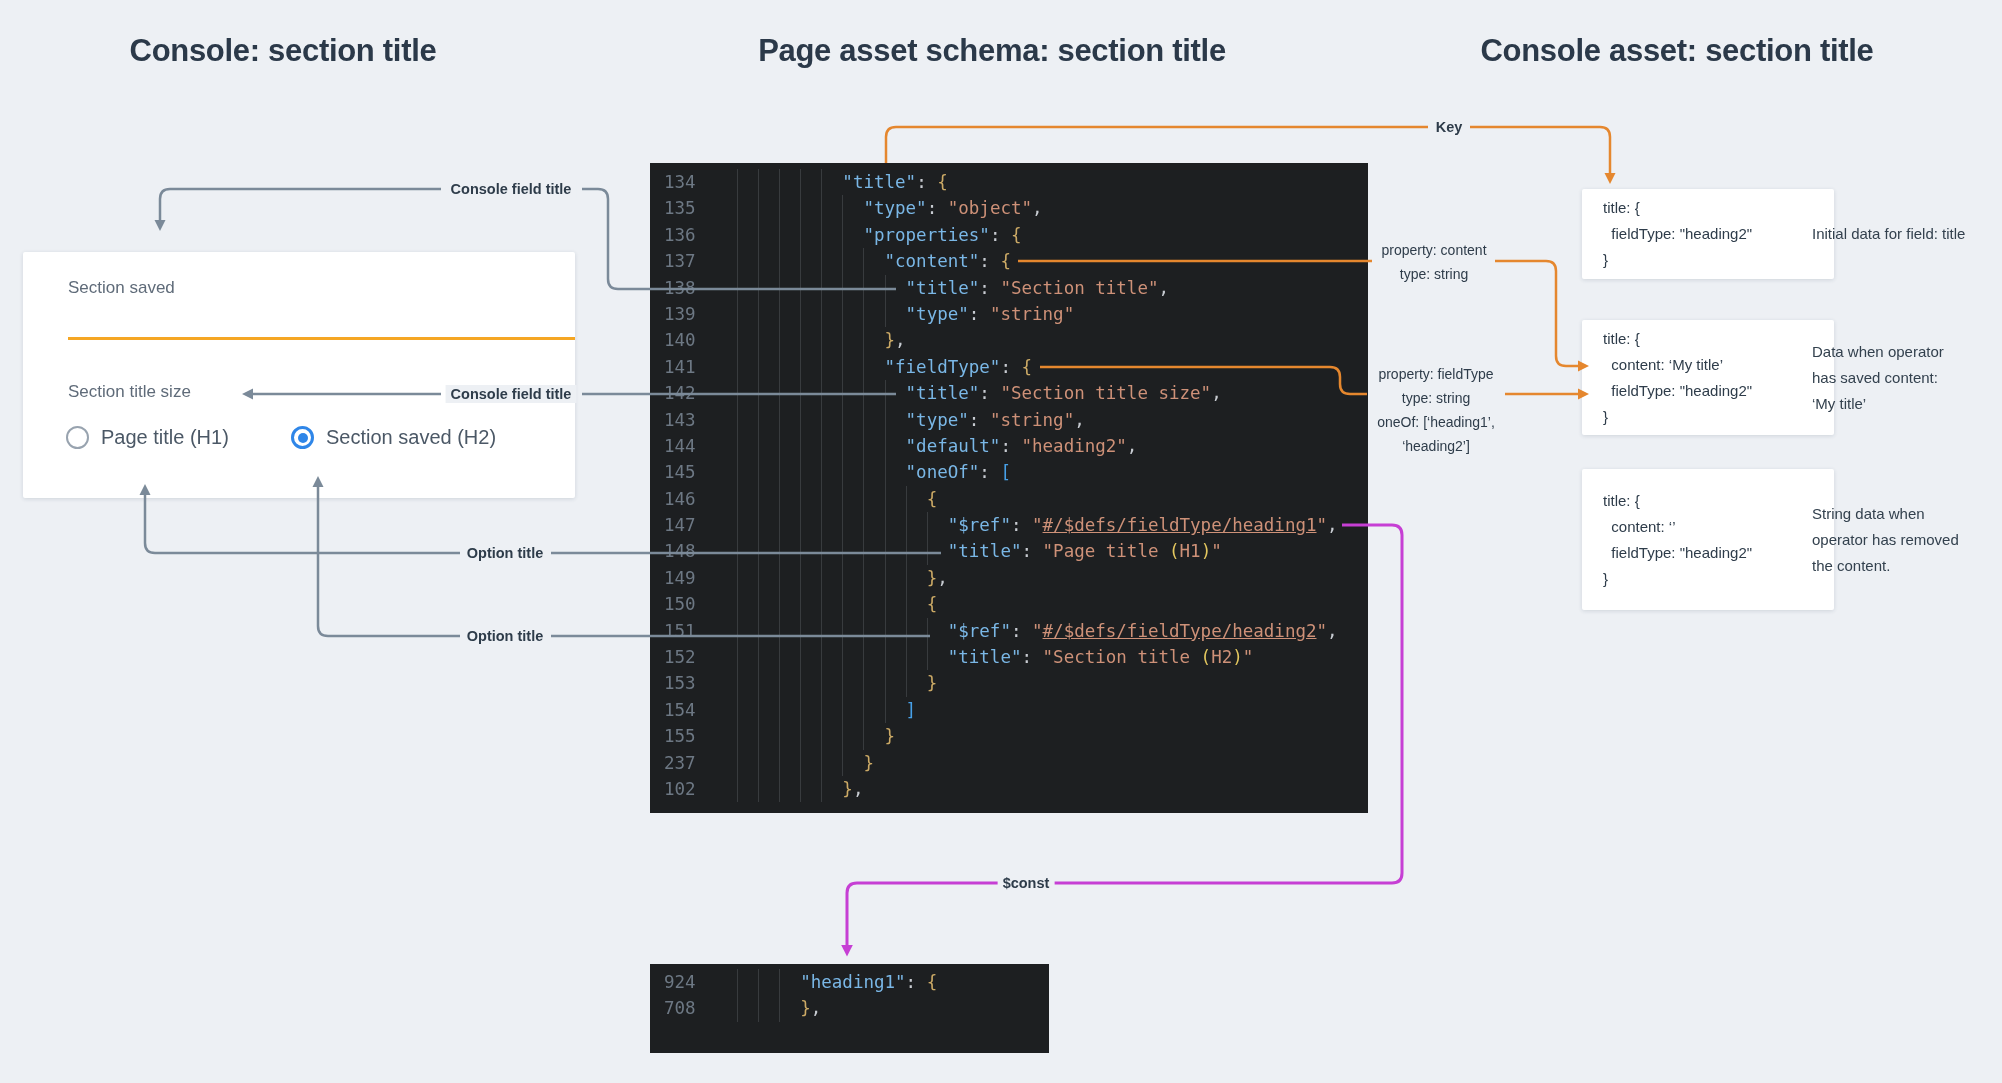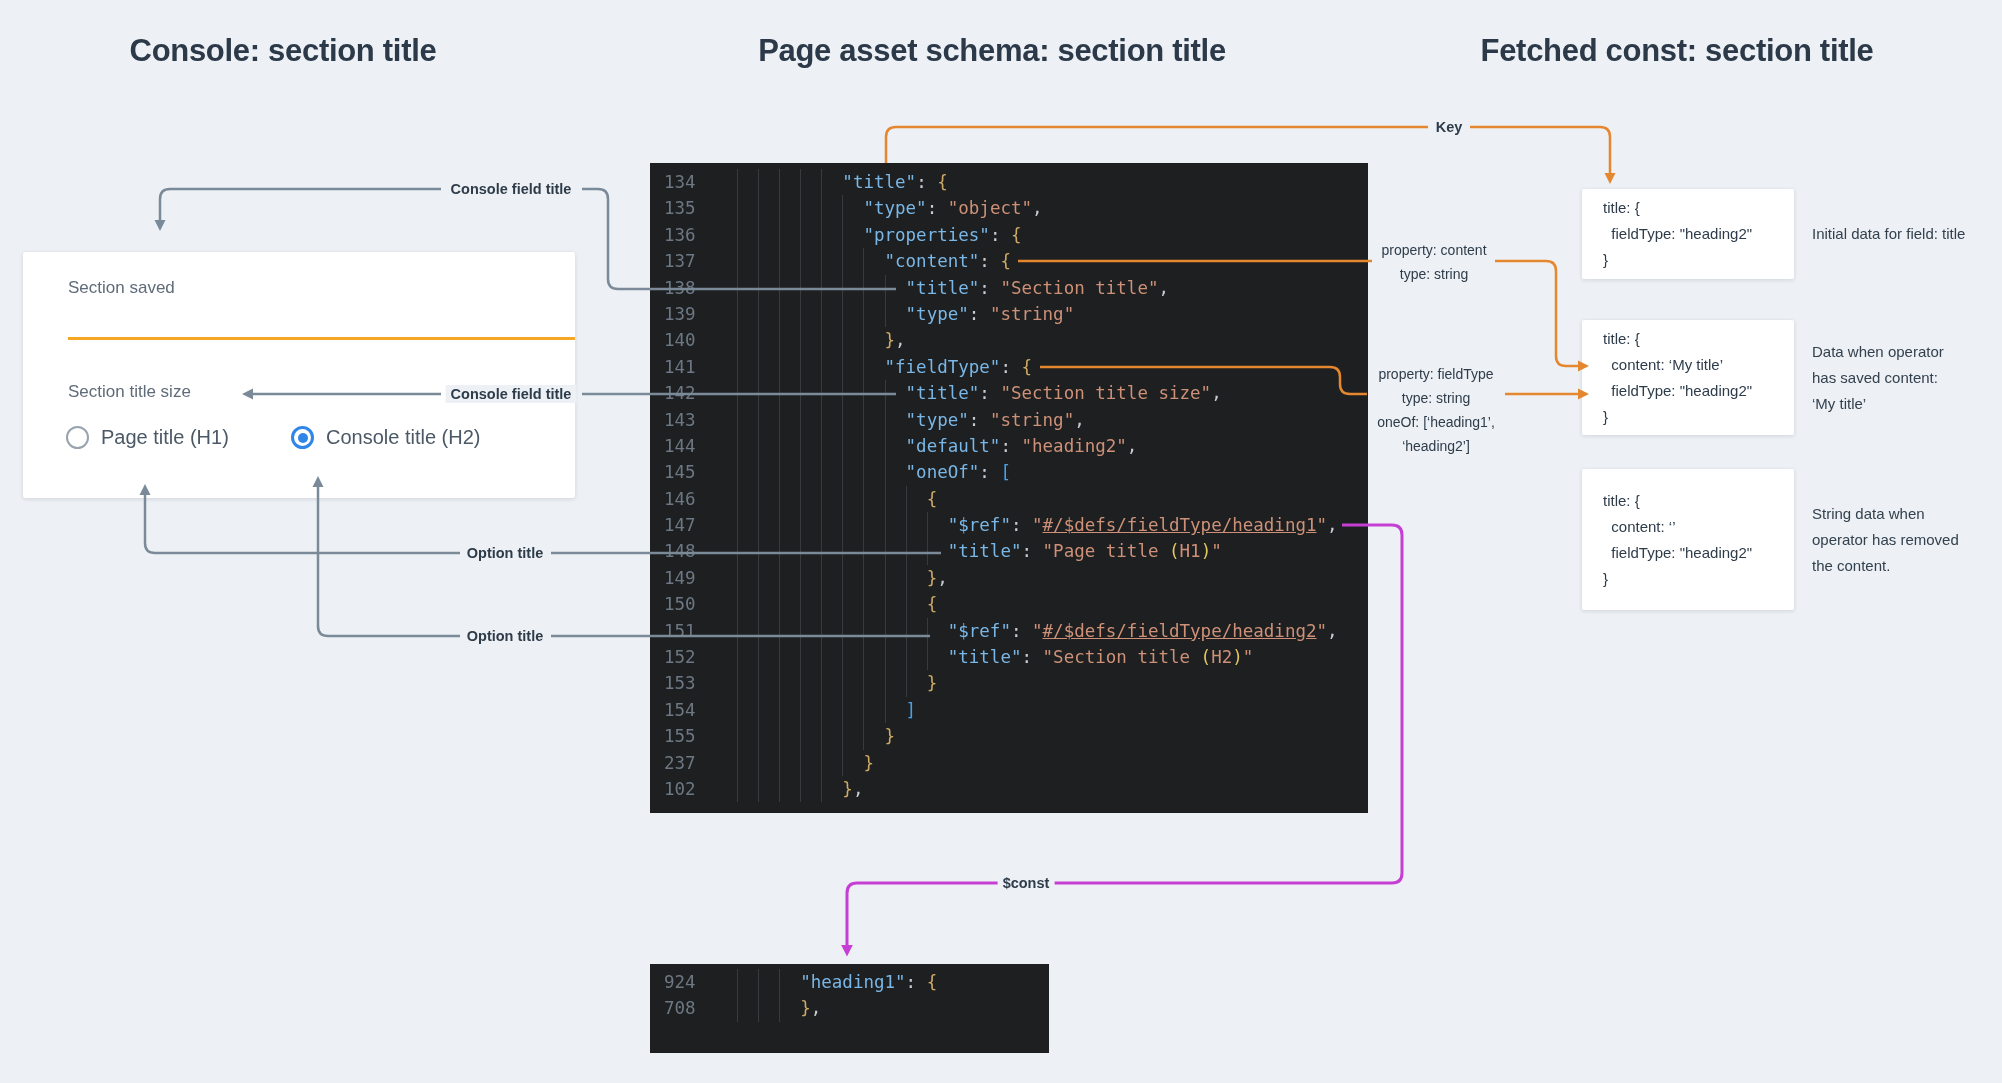--- a/index.html
+++ b/index.html
@@ -53,48 +53,48 @@
   .w-orange{stroke:var(--accent-orange);stroke-width:2.5;fill:none;}
   .w-magenta{stroke:var(--magenta);stroke-width:3;fill:none;}
   #arr-g path{fill:var(--wire);} #arr-o path{fill:var(--accent-orange);} #arr-m path{fill:var(--magenta);}
 
   .wire-label{position:absolute;z-index:6;transform:translate(-50%,-50%);background:var(--bg);
               padding:1px 5px;font-size:14.5px;font-weight:600;color:var(--note);white-space:nowrap;}
   .note{position:absolute;z-index:6;transform:translateX(-50%);background:var(--bg);padding:0 6px;
         font-size:14px;font-weight:500;color:var(--note);text-align:center;line-height:24px;white-space:pre-line;}
 
   
-  .f-card{position:absolute;left:1582px;width:212px;background:var(--card);border-radius:2px;
+  .f-card{position:absolute;left:1582px;width:252px;background:var(--card);border-radius:2px;
           box-shadow:0 1px 4px rgba(20,40,70,.14);display:flex;align-items:center;}
   .f-card.c1{top:189px;height:90px;} .f-card.c2{top:320px;height:115px;} .f-card.c3{top:469px;height:141px;}
   .f-code{padding-left:21px;font-size:15px;font-weight:500;line-height:26px;color:#2e3c4a;white-space:pre;}
   .f-caption{position:absolute;left:1812px;width:200px;display:flex;align-items:center;
              font-size:15px;font-weight:500;line-height:26px;color:#33414e;white-space:pre-line;}
   .f-caption.c1{top:189px;height:90px;} .f-caption.c2{top:320px;height:115px;} .f-caption.c3{top:469px;height:141px;}
 </style>
 </head>
 <body>
 
 <div class="stage">
 
   <div class="hdr" style="left:992px">Page asset schema: section title</div>
   <div class="hdr" style="left:283px">Console: section title</div>
-  <div class="hdr" style="left:1677px">Fetched const: section title</div>
+  <div class="hdr" style="left:1677px">Console asset: section title</div>
 
   <div class="console-card">
     <div class="c-label f1">Section saved</div>
     <input class="c-input" value="" style="">
     <div class="c-label f2">Section title size</div>
     <div class="radio-item r1">
       <span class="radio"></span>
       <span class="r-label">Page title (H1)</span>
     </div>
     <div class="radio-item r2">
       <span class="radio sel"></span>
-      <span class="r-label">Console title (H2)</span>
+      <span class="r-label">Section saved (H2)</span>
     </div>
   </div>
 
   <div class="code-block main">
       <div class="code-line"><i class="guide" style="left: 87px;"></i><i class="guide" style="left: 108.08px;"></i><i class="guide" style="left: 129.16px;"></i><i class="guide" style="left: 150.24px;"></i><i class="guide" style="left: 171.32px;"></i><span class="ln">134</span><span class="lt">          <span class="tk-k">"title"</span><span class="tk-p">: </span><span class="tk-b">{</span></span></div>
       <div class="code-line"><i class="guide" style="left: 87px;"></i><i class="guide" style="left: 108.08px;"></i><i class="guide" style="left: 129.16px;"></i><i class="guide" style="left: 150.24px;"></i><i class="guide" style="left: 171.32px;"></i><i class="guide" style="left: 192.4px;"></i><span class="ln">135</span><span class="lt">            <span class="tk-k">"type"</span><span class="tk-p">: </span><span class="tk-s">"object"</span><span class="tk-p">,</span></span></div>
       <div class="code-line"><i class="guide" style="left: 87px;"></i><i class="guide" style="left: 108.08px;"></i><i class="guide" style="left: 129.16px;"></i><i class="guide" style="left: 150.24px;"></i><i class="guide" style="left: 171.32px;"></i><i class="guide" style="left: 192.4px;"></i><span class="ln">136</span><span class="lt">            <span class="tk-k">"properties"</span><span class="tk-p">: </span><span class="tk-b">{</span></span></div>
       <div class="code-line"><i class="guide" style="left: 87px;"></i><i class="guide" style="left: 108.08px;"></i><i class="guide" style="left: 129.16px;"></i><i class="guide" style="left: 150.24px;"></i><i class="guide" style="left: 171.32px;"></i><i class="guide" style="left: 192.4px;"></i><i class="guide" style="left: 213.48px;"></i><span class="ln">137</span><span class="lt">              <span class="tk-k">"content"</span><span class="tk-p">: </span><span class="tk-b">{</span></span></div>
       <div class="code-line"><i class="guide" style="left: 87px;"></i><i class="guide" style="left: 108.08px;"></i><i class="guide" style="left: 129.16px;"></i><i class="guide" style="left: 150.24px;"></i><i class="guide" style="left: 171.32px;"></i><i class="guide" style="left: 192.4px;"></i><i class="guide" style="left: 213.48px;"></i><i class="guide" style="left: 234.56px;"></i><span class="ln">138</span><span class="lt">                <span class="tk-k">"title"</span><span class="tk-p">: </span><span class="tk-s">"Section title"</span><span class="tk-p">,</span></span></div>
       <div class="code-line"><i class="guide" style="left: 87px;"></i><i class="guide" style="left: 108.08px;"></i><i class="guide" style="left: 129.16px;"></i><i class="guide" style="left: 150.24px;"></i><i class="guide" style="left: 171.32px;"></i><i class="guide" style="left: 192.4px;"></i><i class="guide" style="left: 213.48px;"></i><i class="guide" style="left: 234.56px;"></i><span class="ln">139</span><span class="lt">                <span class="tk-k">"type"</span><span class="tk-p">: </span><span class="tk-s">"string"</span></span></div>

